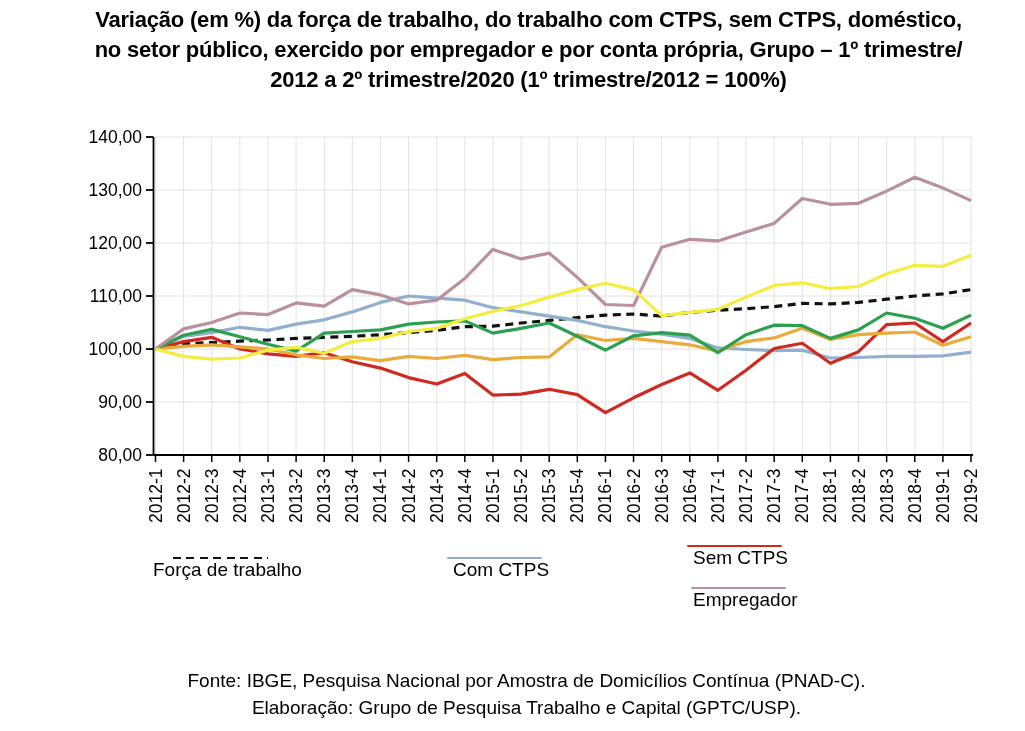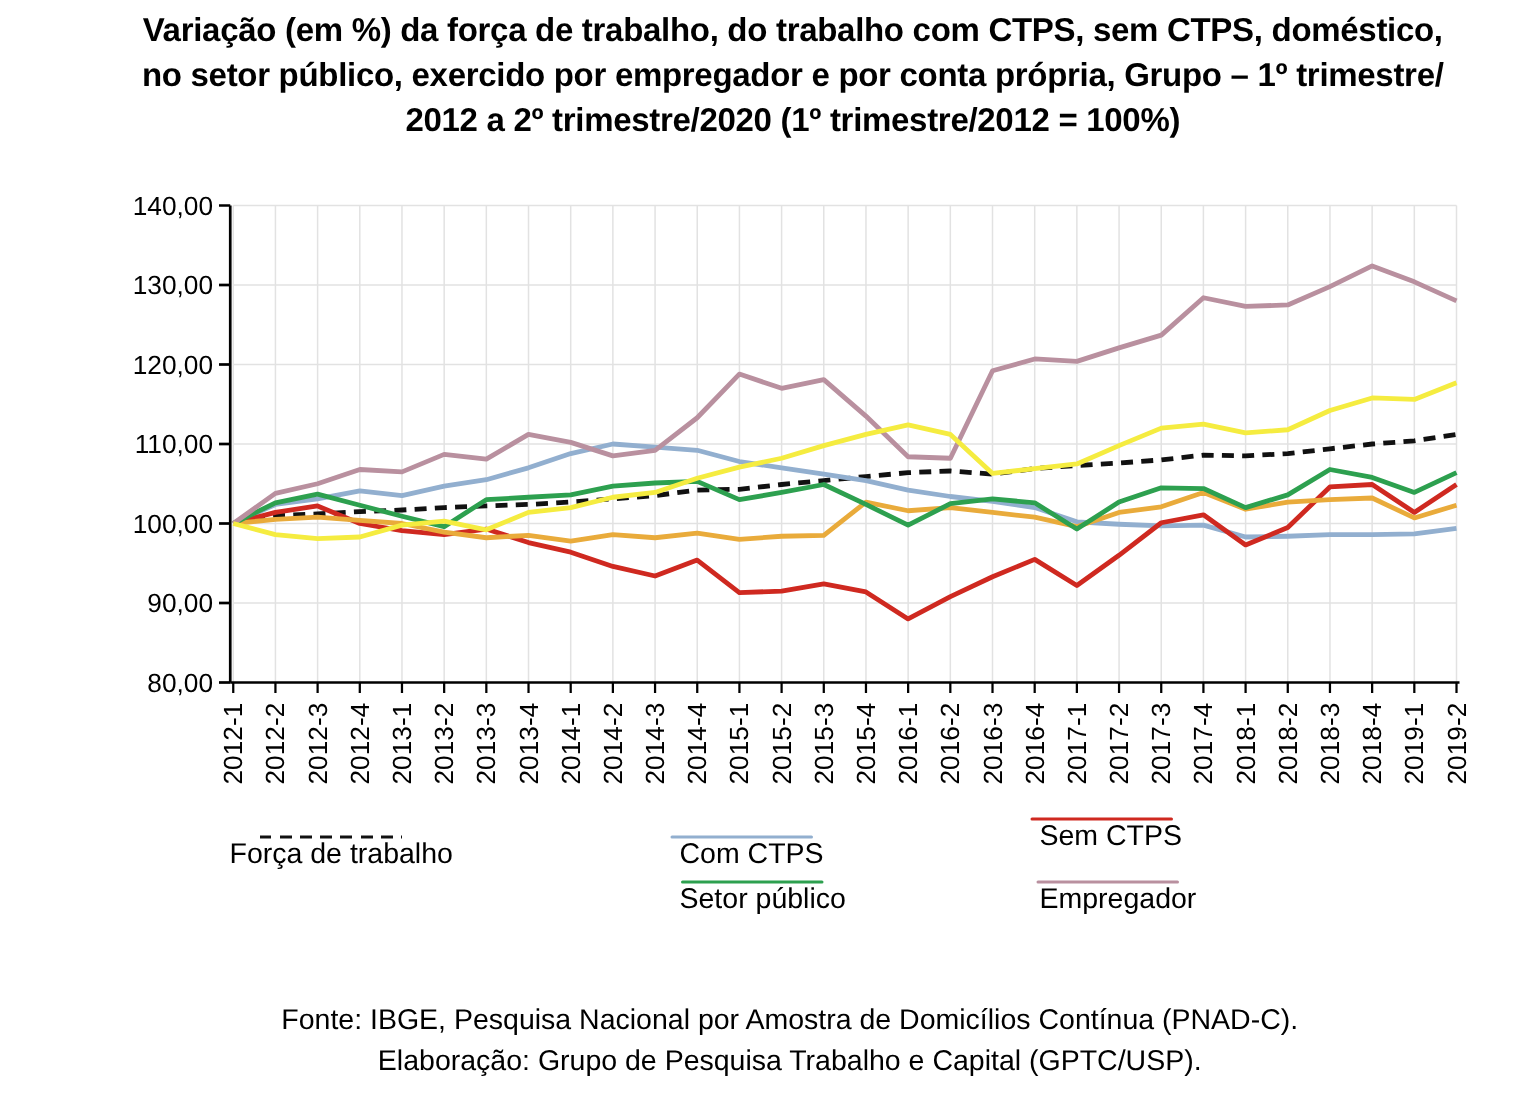--- a/index.html
+++ b/index.html
@@ -156,24 +156,20 @@
       <span class="legend-label">Força de trabalho</span>
     </div>
     <div class="legend-item" style="left: 440px; top: 557px;">
       <span class="legend-swatch" style="background: rgb(146, 175, 207);"></span>
       <span class="legend-label">Com CTPS</span>
     </div>
     <div class="legend-item" style="left: 680px; top: 545px;">
       <span class="legend-swatch" style="background: rgb(207, 41, 32);"></span>
       <span class="legend-label">Sem CTPS</span>
     </div>
-    <div class="legend-item" style="left: 440px; top: 587px;">
-      <span class="legend-swatch" style="background: rgb(45, 160, 79);"></span>
-      <span class="legend-label">Setor público</span>
-    </div>
     <div class="legend-item" style="left: 680px; top: 587px;">
       <span class="legend-swatch" style="background: rgb(185, 144, 159);"></span>
       <span class="legend-label">Empregador</span>
     </div>
   </div>
 
 <div class="footer">
   <div>Fonte: IBGE, Pesquisa Nacional por Amostra de Domicílios Contínua (PNAD-C).</div>
   <div>Elaboração: Grupo de Pesquisa Trabalho e Capital (GPTC/USP).</div>
 </div>

